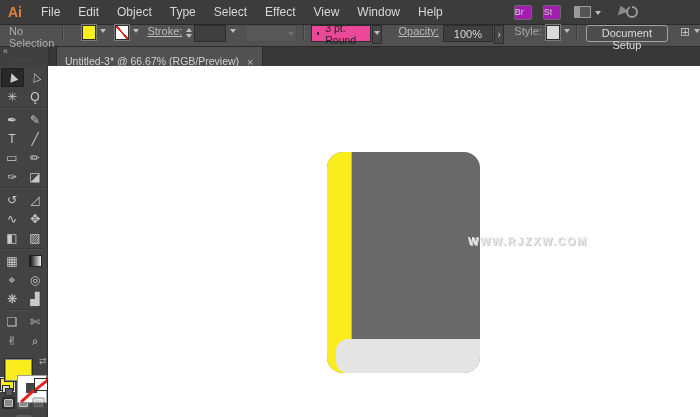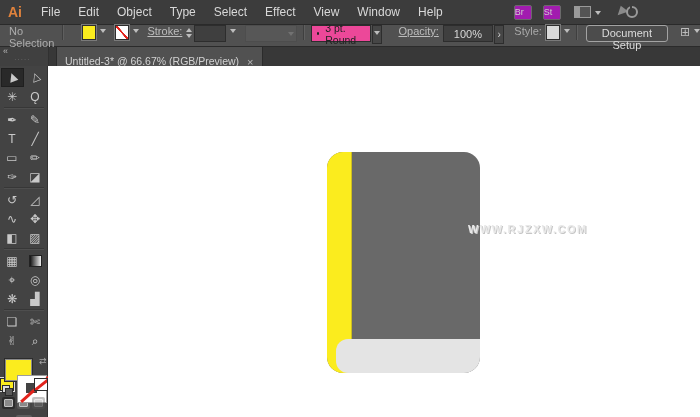--- a/index.html
+++ b/index.html
@@ -91,21 +91,21 @@
   .screen-mode{width:16px;height:5px;background:#5d5d5d;border-radius:2px 2px 0 0;margin-top:6px;}
   
   .canvas{flex:1;background:#ffffff;position:relative;overflow:hidden;}
   .book{position:absolute;left:279px;top:86px;width:153px;height:221px;border-radius:16px;overflow:hidden;background:var(--book-gray,#696969);}
   .book-spine{position:absolute;left:0;top:0;bottom:0;width:25px;background:var(--accent-yellow,#fbec1e);}
   .book-spine::after{content:'';position:absolute;right:0;top:0;bottom:0;width:1px;background:#cdbd20;}
   .book-band{position:absolute;left:9px;right:0;bottom:0;height:34px;background:var(--band-gray,#e4e4e4);border-radius:12px 0 0 12px;}
   .watermark{position:absolute;left:420px;top:157px;text-align:left;pointer-events:none;}
   .wm1{font-size:26px;font-weight:bold;letter-spacing:2px;color:#ffffff;
     text-shadow:1px 1px 0 #c9c9c9,-1px -1px 0 #e8e8e8,1px -1px 0 #dadada,-1px 1px 0 #dadada;}
-  .wm2{font-size:11px;font-weight:bold;letter-spacing:1.5px;color:#e9e9e9;margin-top:0;
+  .wm2{font-size:11px;font-weight:bold;letter-spacing:1.5px;color:#e9e9e9;margin-top:12px;
     text-shadow:1px 1px 0 #c6c6c6;}
 </style>
 </head>
 <body>
 
 <div class="app">
 
   <div class="menubar">
     <div class="ai-logo">Ai</div>
     <div class="menus" id="menu-items">

